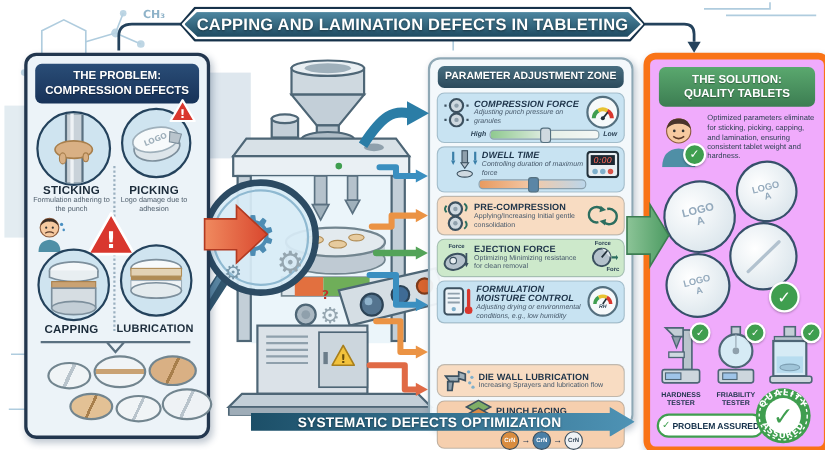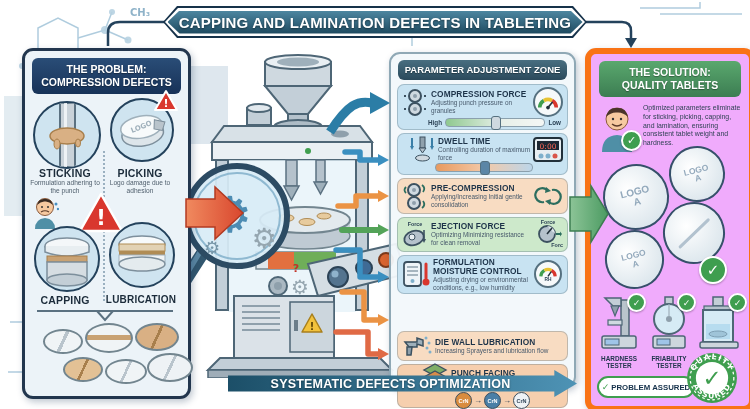--- a/index.html
+++ b/index.html
@@ -38,21 +38,21 @@
   .dt{position:absolute;border:2px solid #72858f;border-radius:50%;}
 
   
   #param{left:389px;top:52px;width:183px;height:332px;background:rgba(242,248,251,.95);
     border:2px solid #8fa8b5;z-index:4;padding:0;}
   #param .phead{position:absolute;left:7px;top:6px;right:7px;height:20px;font-size:9.5px;
     background:linear-gradient(180deg,#486e80,#2b4a5c);}
   .rows{position:absolute;left:6px;right:6px;top:30px;bottom:5px;display:flex;flex-direction:column;gap:3px;}
   .prow{border-radius:7px;border:1px solid rgba(90,115,130,.35);padding:2px 4px;box-sizing:border-box;
     display:flex;flex-direction:column;justify-content:center;}
-  .bg-blue{background:#c8e3f2;} .bg-peach{background:#f8dcc2;} .bg-green{background:#cde9cb;} .bg-orange{background:#f6cfae;}
+  .bg-blue{background:#c8e3f2;font-style:italic;} .bg-peach{background:#f8dcc2;} .bg-green{background:#cde9cb;} .bg-orange{background:#f6cfae;}
   .prow-main{display:flex;align-items:center;gap:3px;}
   .picon{flex:0 0 26px;display:flex;justify-content:center;position:relative;}
   .picon-r{flex:0 0 30px;display:flex;flex-direction:column;align-items:center;position:relative;}
   .ptext{flex:1;min-width:0;}
   .ptitle{font-size:8.3px;font-weight:bold;color:#1d3349;letter-spacing:.1px;line-height:1.1;}
   .pdesc{font-size:6.4px;color:#47596b;line-height:1.18;}
   .prow-sub{display:flex;align-items:center;gap:3px;margin:1px 2px 0 26px;}
   .slbl{font-size:6.3px;font-weight:bold;color:#2c4356;}
   .track{position:relative;flex:1;height:7px;border-radius:4px;border:1px solid #8ba0ad;}
   .t-green{background:linear-gradient(90deg,#8fc98f,#e6efe8 55%,#f4f7f5);}

